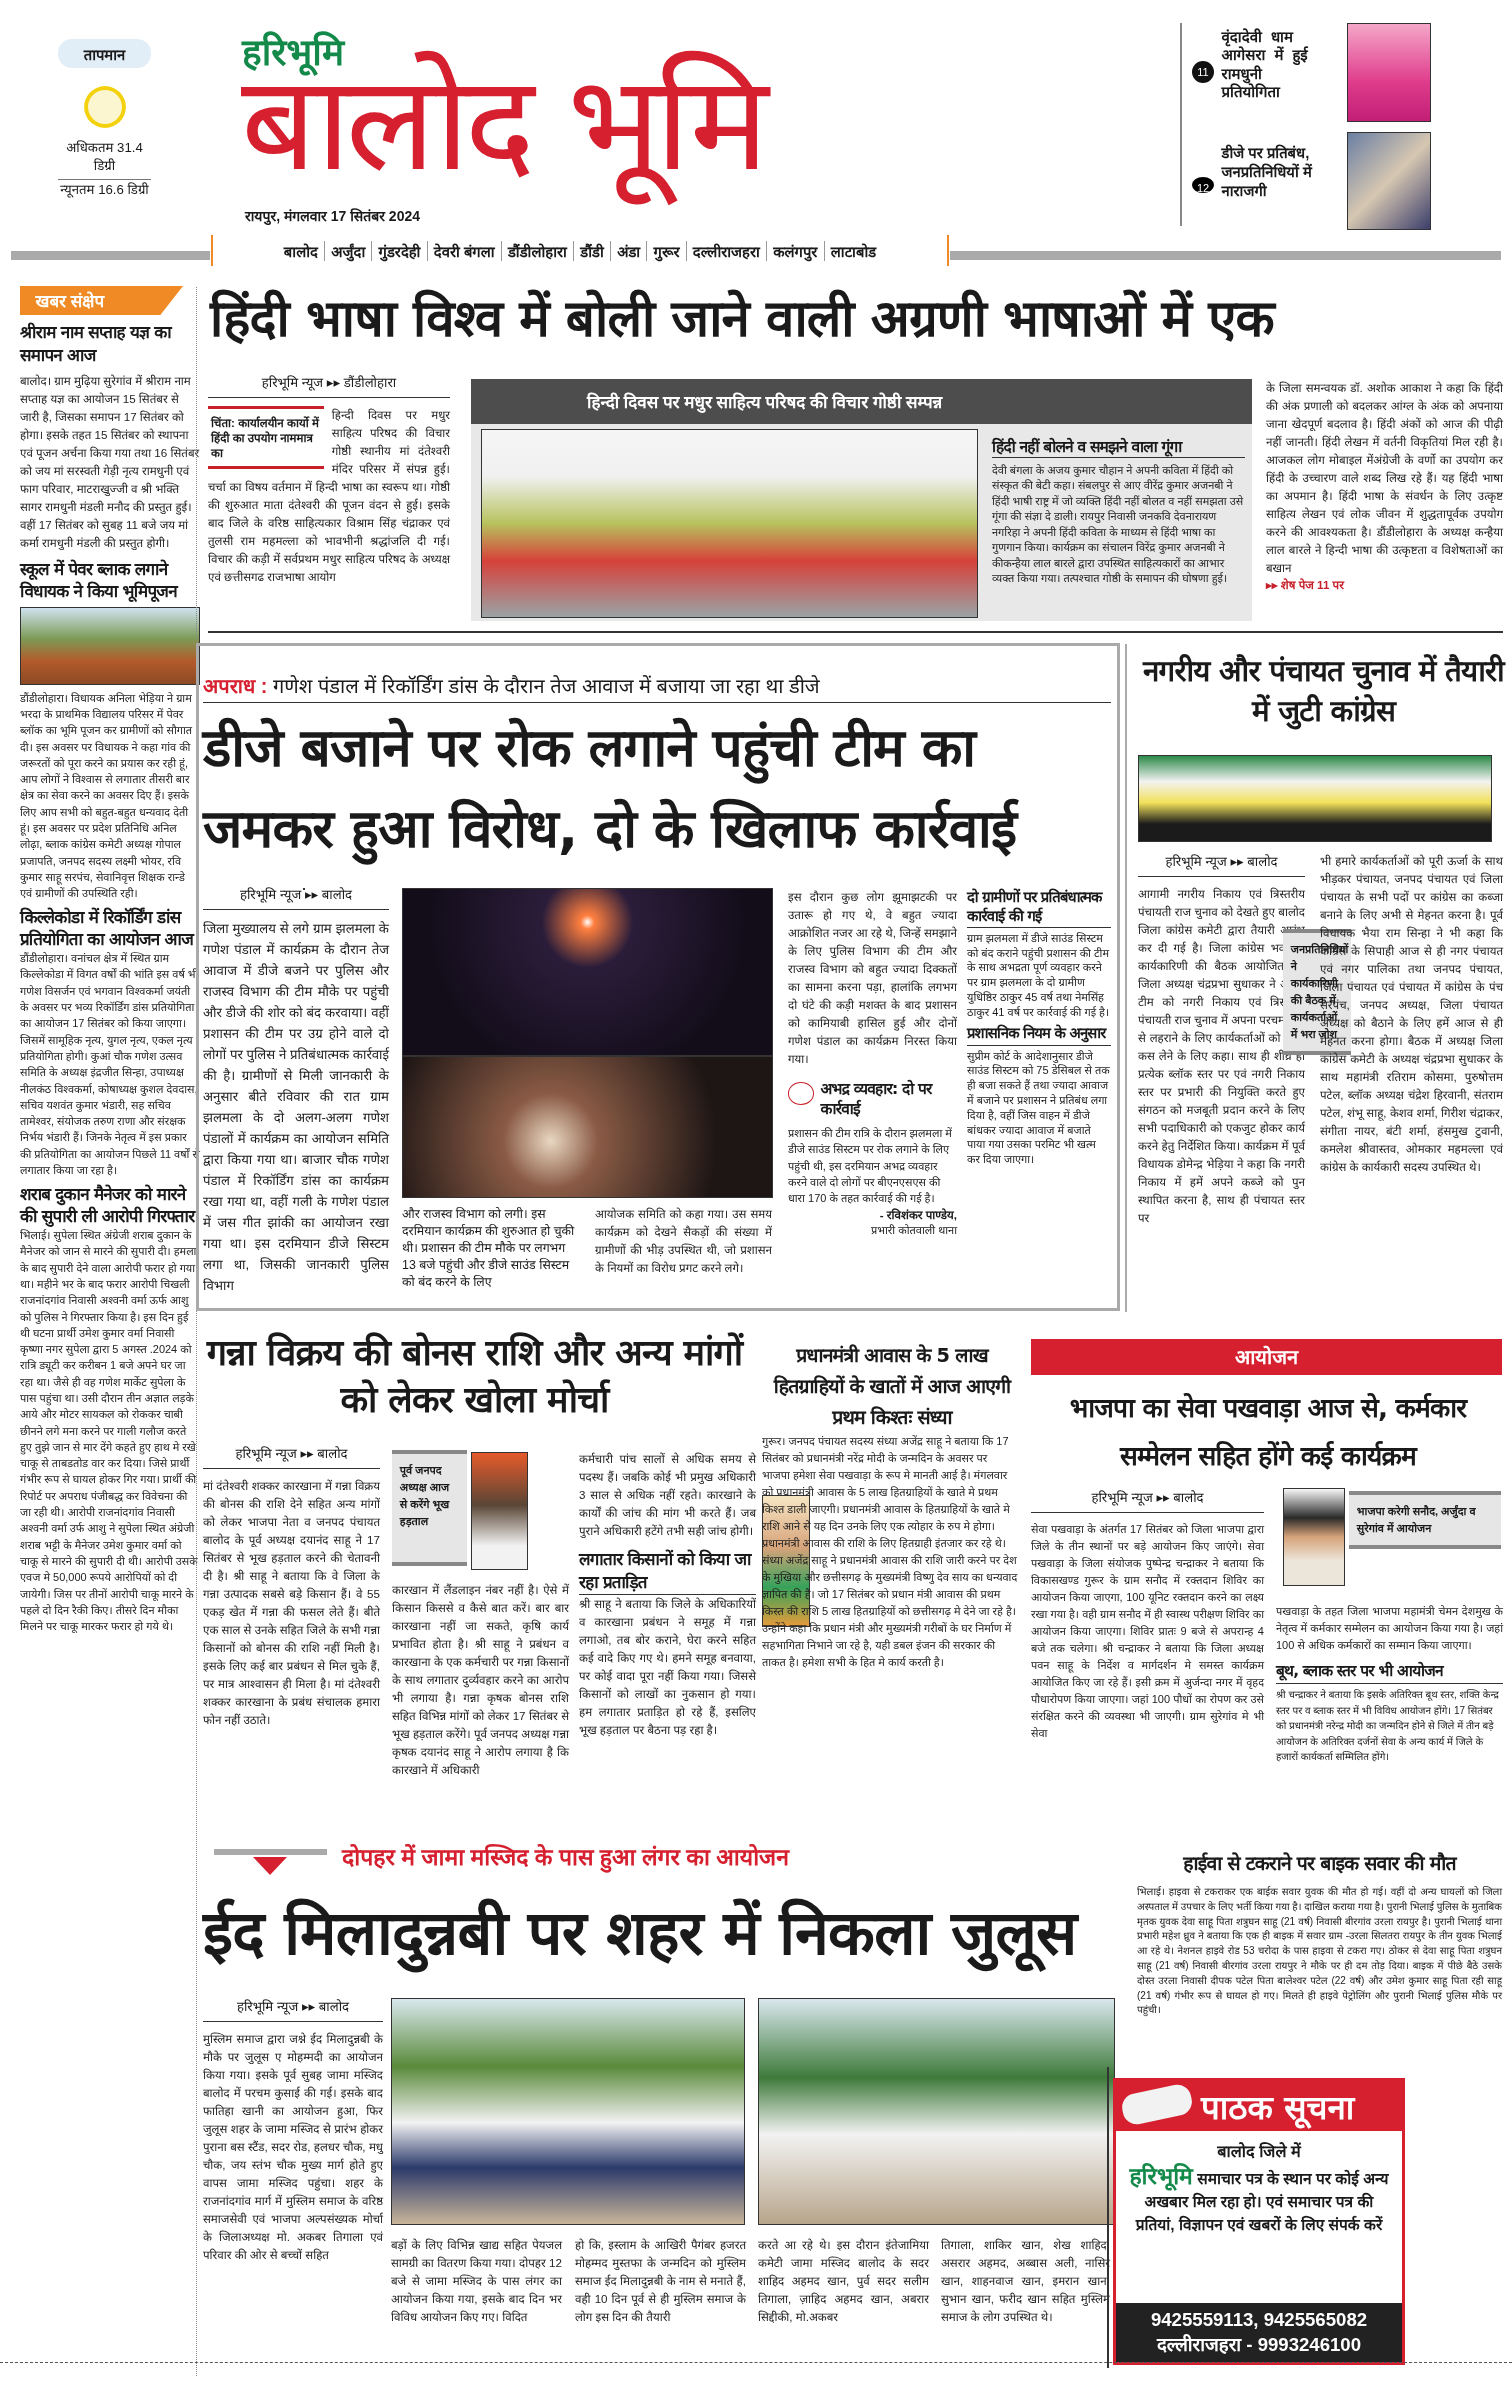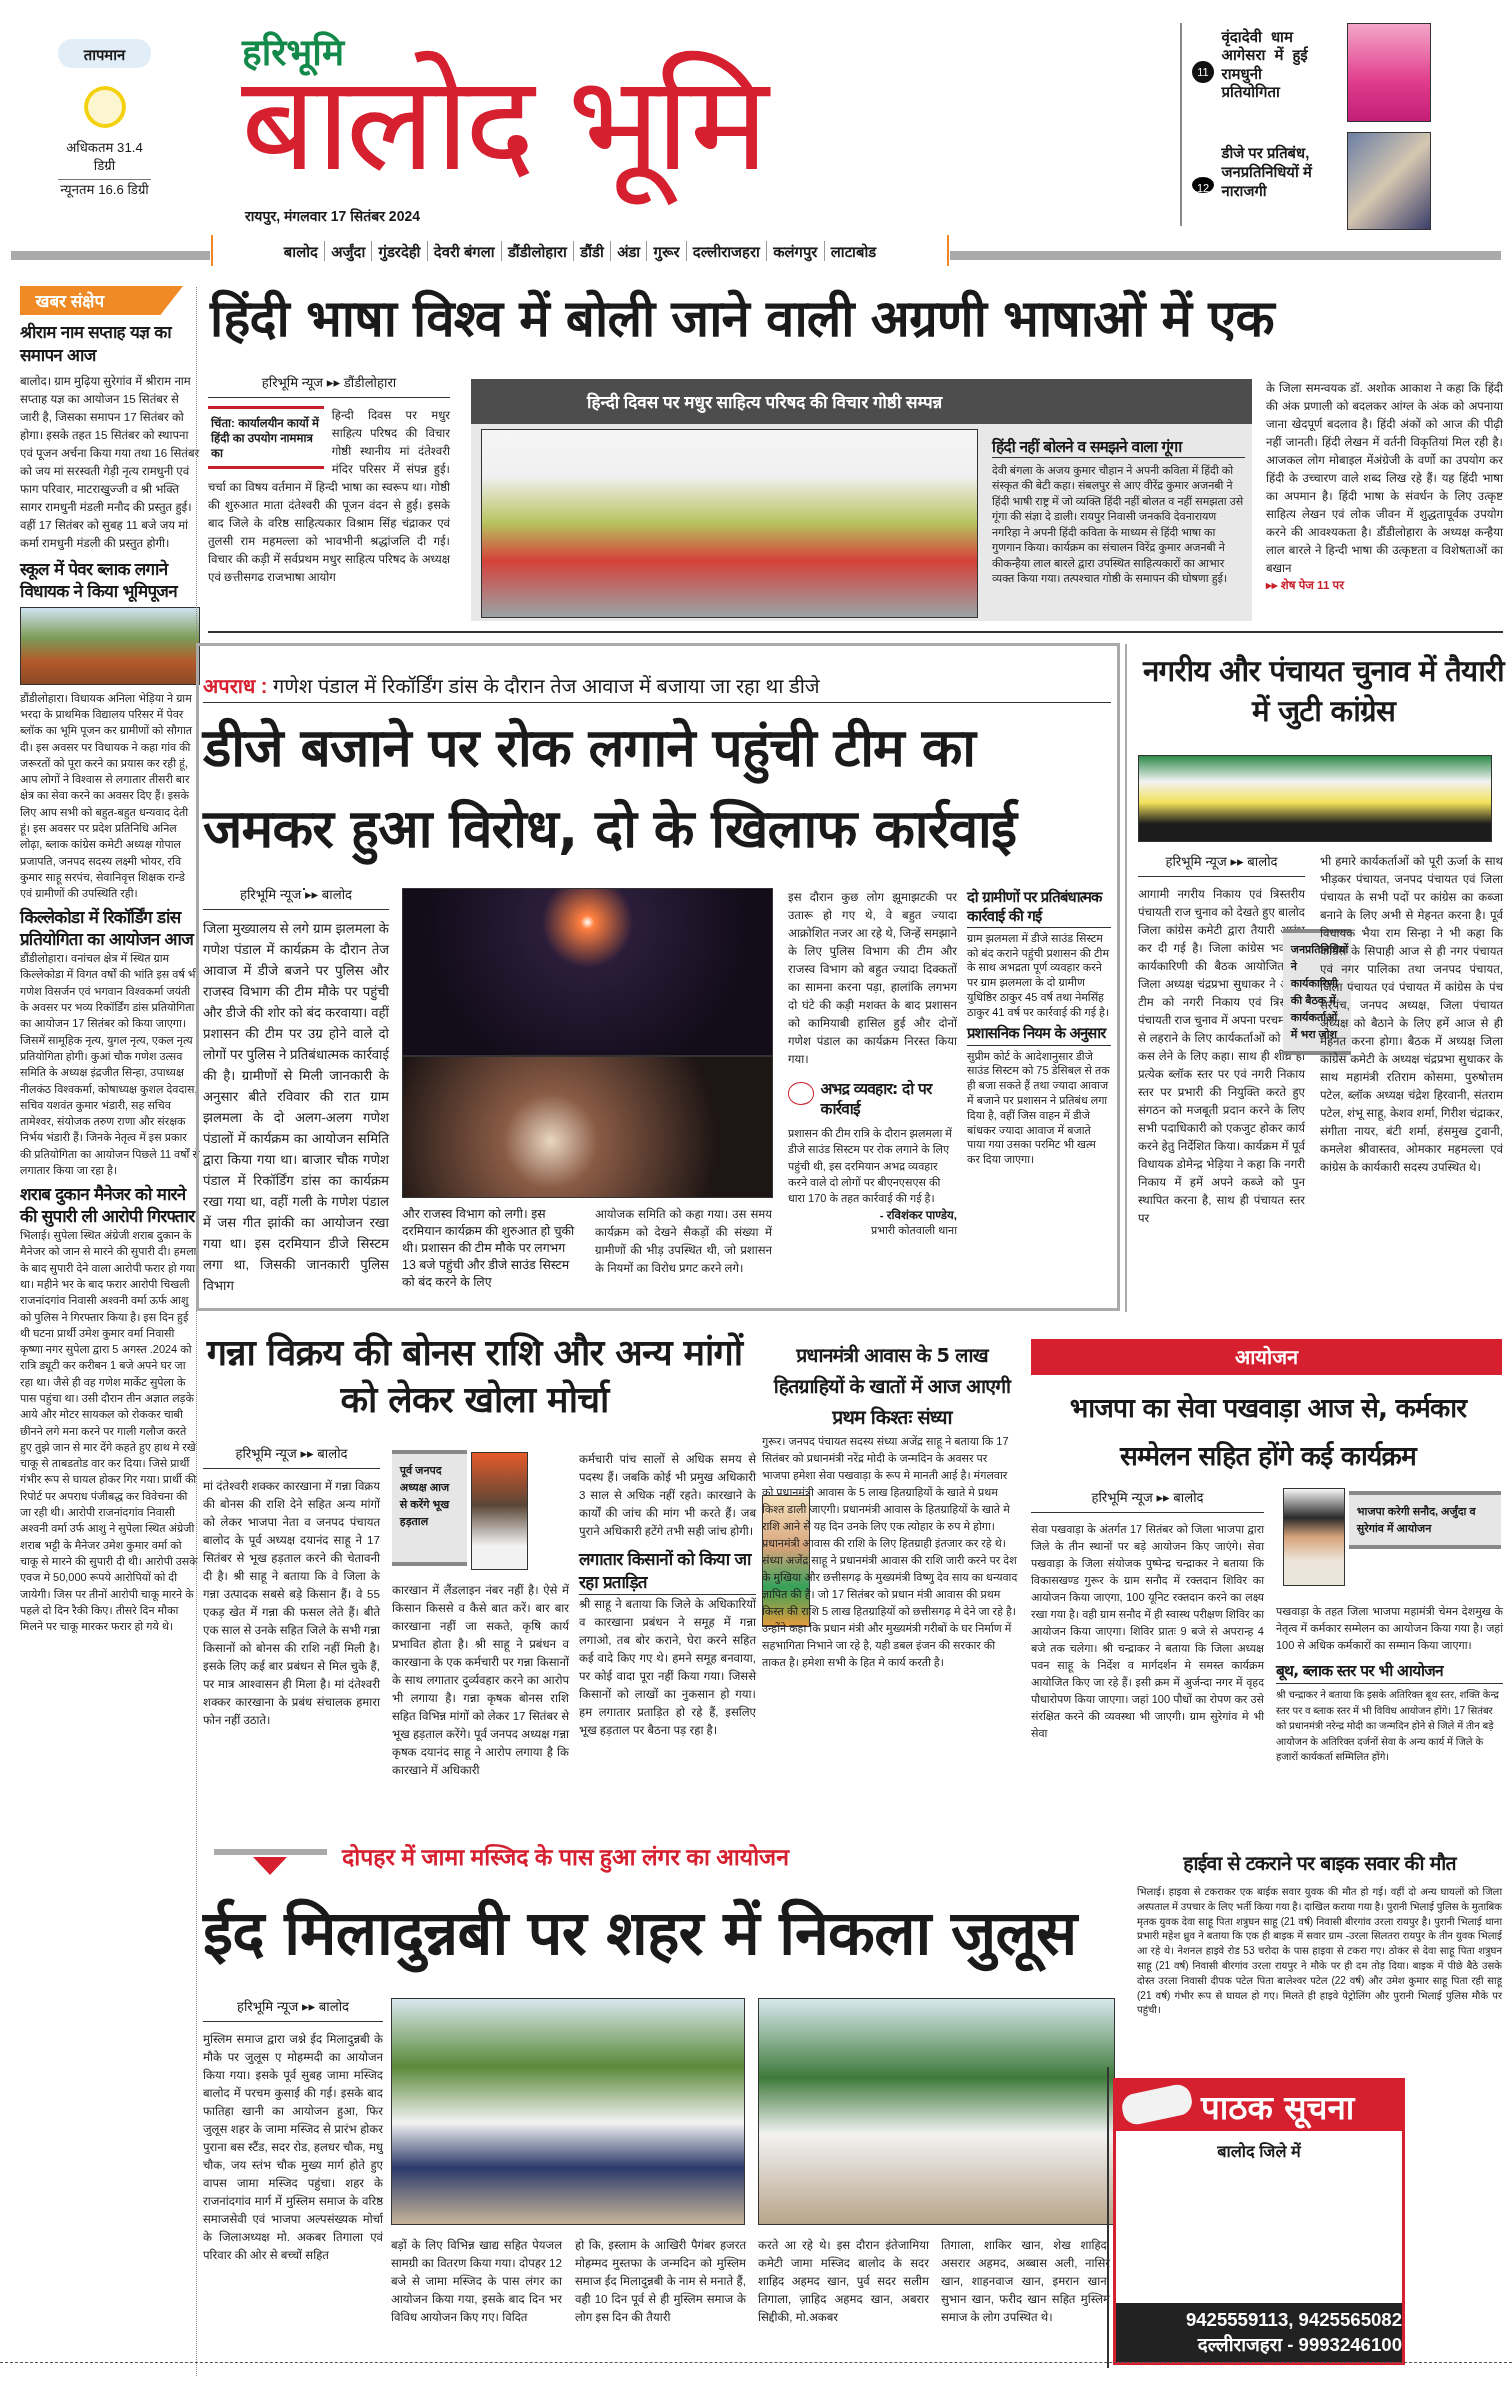--- a/index.html
+++ b/index.html
@@ -185,21 +185,25 @@
 
 <div class="abs hl" style="left:1137px;top:1848px;width:365px;font-size:19.4px;line-height:31px;text-align:center;">हाईवा से टकराने पर बाइक सवार की मौत</div>
 <div class="abs" style="left:1137px;top:1885px;width:365px;font-size:10px;line-height:14.8px;text-align:justify;">भिलाई। हाइवा से टकराकर एक बाईक सवार युवक की मौत हो गई। वहीं दो अन्य घायलों को जिला अस्पताल में उपचार के लिए भर्ती किया गया है। दाखिल कराया गया है। पुरानी भिलाई पुलिस के मुताबिक मृतक युवक देवा साहू पिता शत्रुघन साहू (21 वर्ष) निवासी बीरगांव उरला रायपुर है। पुरानी भिलाई थाना प्रभारी महेश ध्रुव ने बताया कि एक ही बाइक में सवार ग्राम -उरला सिलतरा रायपुर के तीन युवक भिलाई आ रहे थे। नेशनल हाइवे रोड 53 चरोदा के पास हाइवा से टकरा गए। ठोकर से देवा साहू पिता शत्रुघन साहू (21 वर्ष) निवासी बीरगांव उरला रायपुर ने मौके पर ही दम तोड़ दिया। बाइक में पीछे बैठे उसके दोस्त उरला निवासी दीपक पटेल पिता बालेश्वर पटेल (22 वर्ष) और उमेश कुमार साहू पिता रही साहू (21 वर्ष) गंभीर रूप से घायल हो गए। मिलते ही हाइवे पेट्रोलिंग और पुरानी भिलाई पुलिस मौके पर पहुंची।</div>
 
 <div class="abs" style="left:1113px;top:2078px;width:292px;height:287px;border:3.9px solid #d6202f;background:#fff;">
   <div style="background:#d6202f;height:50px;position:relative;text-decoration:underline;">
     <div style="position:absolute;left:6.2px;top:7.8px;width:70px;height:31px;border-radius:14px;background:#f2f2f2;transform:rotate(-12deg);"></div>
     <div style="position:absolute;left:85px;top:3.1px;color:#fff;font-weight:bold;font-size:33px;font-family:'DejaVu Sans',sans-serif;">पाठक सूचना</div>
   </div>
   <div style="text-align:center;font-weight:bold;font-size:16.3px;margin-top:9.3px;">बालोद जिले में</div>
-  <div style="position:absolute;left:0;right:0;bottom:0;background:#222;color:#fff;text-align:right;padding:6.2px 0;">
+  <div style="text-align:center;font-size:15.5px;font-weight:bold;line-height:23px;padding:3.1px 7.8px;">
+    <span style="color:#148a4a;font-size:23px;font-family:'DejaVu Sans',sans-serif;">हरिभूमि</span>
+    <span>समाचार पत्र के स्थान पर कोई अन्य अखबार मिल रहा हो। एवं समाचार पत्र की प्रतियां, विज्ञापन एवं खबरों के लिए संपर्क करें</span>
+  </div>
+  <div style="position:absolute;left:0;right:0;bottom:0;background:#222;color:#fff;text-align:center;padding:6.2px 0;">
     <div style="font-size:18.6px;font-weight:bold;">9425559113, 9425565082</div>
     <div style="font-size:18.6px;font-weight:bold;">दल्लीराजहरा - 9993246100</div>
   </div>
 </div>
 <div class="abs" style="left:1107px;top:2067px;width:1.6px;height:301px;background:#333;"></div>
 
 <div class="abs dash-rule" style="left:0;top:2362px;width:1512px;"></div>
 
 
 </body></html>

